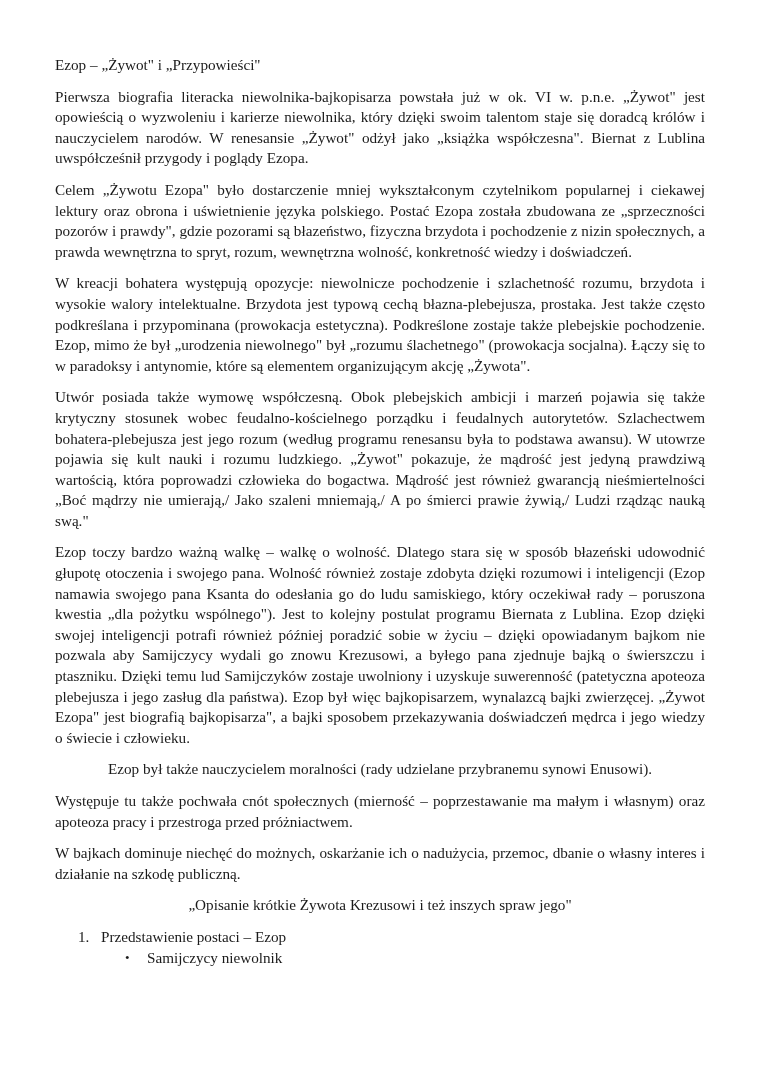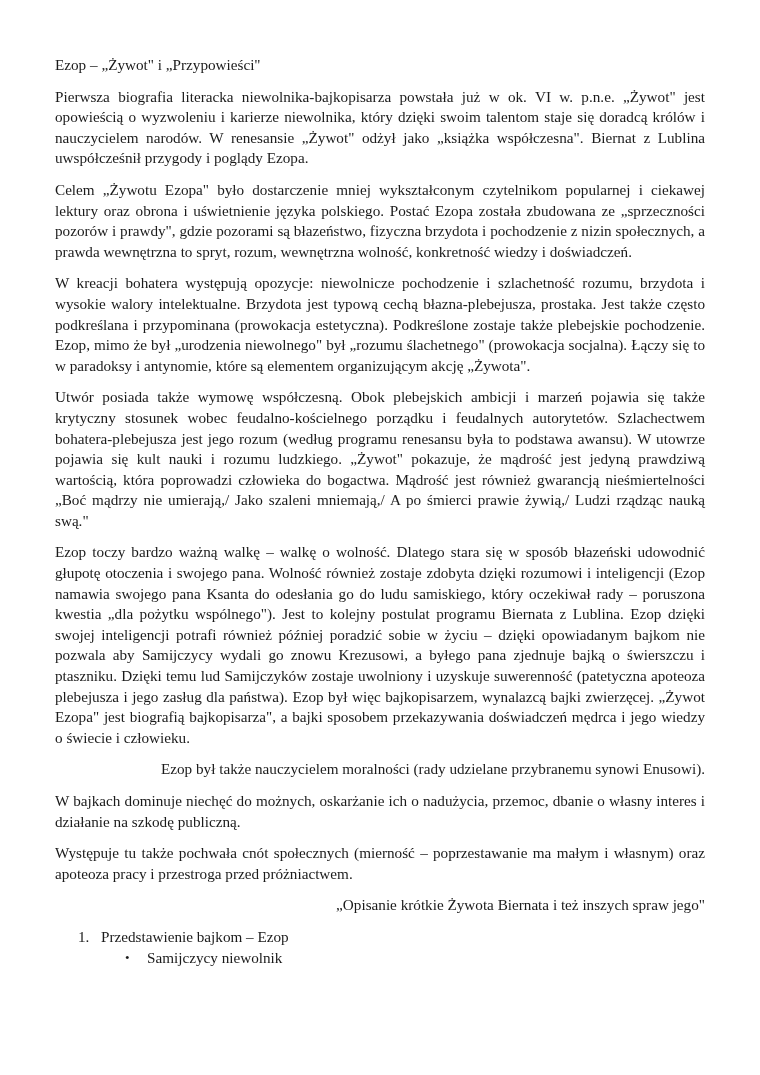--- a/index.html
+++ b/index.html
@@ -26,21 +26,21 @@
     .title {
       margin: 0 0 11px 0;
       text-align: left;
     }
     p.para {
       margin: 0 0 11px 0;
       text-align: justify;
       text-justify: inter-word;
     }
     p.para.left {
-      text-align: right;
+      text-align: center;
     }
     ol.outline {
       margin: 0;
       padding: 0 0 0 46px;
       list-style: none;
     }
     ol.outline > li {
       position: relative;
       margin: 0;
     }
@@ -69,28 +69,28 @@
 
 <div class="page">
   <div class="title">Ezop – „Żywot" i „Przypowieści"</div>
 
   <p class="para">Pierwsza biografia literacka niewolnika-bajkopisarza powstała już w ok. VI w. p.n.e. „Żywot" jest opowieścią o wyzwoleniu i karierze niewolnika, który dzięki swoim talentom staje się doradcą królów i nauczycielem narodów. W renesansie „Żywot" odżył jako „książka współczesna". Biernat z Lublina uwspółcześnił przygody i poglądy Ezopa.</p>
   <p class="para">Celem „Żywotu Ezopa" było dostarczenie mniej wykształconym czytelnikom popularnej i ciekawej lektury oraz obrona i uświetnienie języka polskiego. Postać Ezopa została zbudowana ze „sprzeczności pozorów i prawdy", gdzie pozorami są błazeństwo, fizyczna brzydota i pochodzenie z nizin społecznych, a prawda wewnętrzna to spryt, rozum, wewnętrzna wolność, konkretność wiedzy i doświadczeń.</p>
   <p class="para">W kreacji bohatera występują opozycje: niewolnicze pochodzenie i szlachetność rozumu, brzydota i wysokie walory intelektualne. Brzydota jest typową cechą błazna-plebejusza, prostaka. Jest także często podkreślana i przypominana (prowokacja estetyczna). Podkreślone zostaje także plebejskie pochodzenie. Ezop, mimo że był „urodzenia niewolnego" był „rozumu ślachetnego" (prowokacja socjalna). Łączy się to w paradoksy i antynomie, które są elementem organizującym akcję „Żywota".</p>
   <p class="para">Utwór posiada także wymowę współczesną. Obok plebejskich ambicji i marzeń pojawia się także krytyczny stosunek wobec feudalno-kościelnego porządku i feudalnych autorytetów. Szlachectwem bohatera-plebejusza jest jego rozum (według programu renesansu była to podstawa awansu). W utowrze pojawia się kult nauki i rozumu ludzkiego. „Żywot" pokazuje, że mądrość jest jedyną prawdziwą wartością, która poprowadzi człowieka do bogactwa. Mądrość jest również gwarancją nieśmiertelności „Boć mądrzy nie umierają,/ Jako szaleni mniemają,/ A po śmierci prawie żywią,/ Ludzi rządząc nauką swą."</p>
   <p class="para">Ezop toczy bardzo ważną walkę – walkę o wolność. Dlatego stara się w sposób błazeński udowodnić głupotę otoczenia i swojego pana. Wolność również zostaje zdobyta dzięki rozumowi i inteligencji (Ezop namawia swojego pana Ksanta do odesłania go do ludu samiskiego, który oczekiwał rady – poruszona kwestia „dla pożytku wspólnego"). Jest to kolejny postulat programu Biernata z Lublina. Ezop dzięki swojej inteligencji potrafi również później poradzić sobie w życiu – dzięki opowiadanym bajkom nie pozwala aby Samijczycy wydali go znowu Krezusowi, a byłego pana zjednuje bajką o świerszczu i ptaszniku. Dzięki temu lud Samijczyków zostaje uwolniony i uzyskuje suwerenność (patetyczna apoteoza plebejusza i jego zasług dla państwa). Ezop był więc bajkopisarzem, wynalazcą bajki zwierzęcej. „Żywot Ezopa" jest biografią bajkopisarza", a bajki sposobem przekazywania doświadczeń mędrca i jego wiedzy o świecie i człowieku.</p>
   <p class="para left">Ezop był także nauczycielem moralności (rady udzielane przybranemu synowi Enusowi).</p>
+  <p class="para">Występuje tu także pochwała cnót społecznych (mierność – poprzestawanie ma małym i własnym) oraz apoteoza pracy i przestroga przed próżniactwem.</p>
   <p class="para">W bajkach dominuje niechęć do możnych, oskarżanie ich o nadużycia, przemoc, dbanie o własny interes i działanie na szkodę publiczną.</p>
-  <p class="para">Występuje tu także pochwała cnót społecznych (mierność – poprzestawanie ma małym i własnym) oraz apoteoza pracy i przestroga przed próżniactwem.</p>
-  <p class="para left">„Opisanie krótkie Żywota Biernata i też inszych spraw jego"</p>
+  <p class="para left">„Opisanie krótkie Żywota Krezusowi i też inszych spraw jego"</p>
 
   <ol class="outline">
     <li>
       <span class="num">1.</span>
-      <span>Przedstawienie bajkom – Ezop</span>
+      <span>Przedstawienie postaci – Ezop</span>
       <ul class="sub">
         <li>
           <span class="bullet">•</span>
           <span>Samijczycy niewolnik</span>
         </li>
       </ul>
     </li>
   </ol>
 </div>
 

